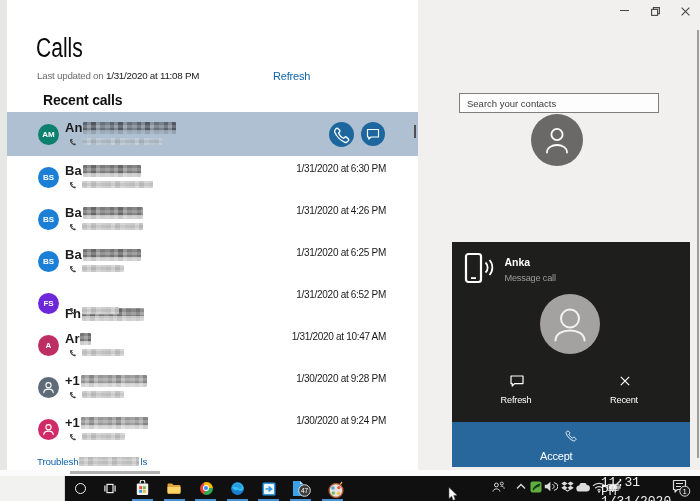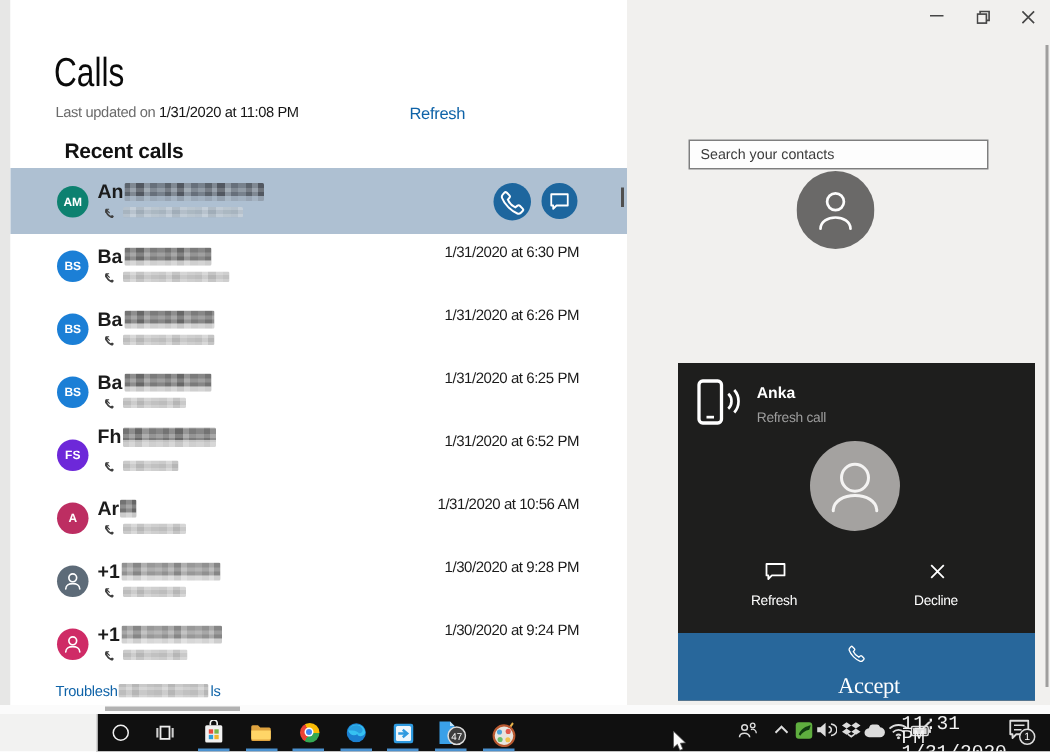--- a/index.html
+++ b/index.html
@@ -89,57 +89,57 @@
 <div class="abs" style="left:7px;top:198px;width:410.5px;height:42px;">
   <div class="av" style="position:absolute;left:31px;top:10.5px;width:21px;height:21px;background:#1b7fd6;font-size:8px;font-weight:bold;line-height:21px;">BS</div>
   <div class="row-name" style="position:absolute;left:58px;top:6.5px;">Ba<span class="mzd" style="display:inline-block;width:60px;height:12.5px;margin-bottom:-2.5px;margin-left:1px;"></span></div>
   <div style="position:absolute;left:61.5px;top:23.5px;width:12px;height:11px;">
       <svg width="9" height="9" viewBox="0 0 24 24" style="position:absolute;left:0px;top:1px;">
         <path d="M5.5,3.5 L8,6 L6.5,8.5 c1,2.5 3.5,5.5 6.5,7 l2.5,-1.5 l3,2.5 l-2,3 c-4,0.5 -13,-5.5 -13.5,-13 Z" fill="#3f3f3f"></path>
         <path d="M14,4 L20,4 M20,4 L20,10 M20,4 L13,11" stroke="#3f3f3f" stroke-width="2" fill="none" transform="translate(24,0) scale(-1,1)"></path>
       </svg>
     </div>
   <div class="mzl" style="position:absolute;left:74.5px;top:25.0px;width:61px;height:6.5px;"></div>
-  <div class="ts">1/31/2020 at 6:26 PM</div>
+  <div class="ts">1/31/2020 at 4:26 PM</div>
 </div>
 <div class="abs" style="left:7px;top:240px;width:410.5px;height:42px;">
   <div class="av" style="position:absolute;left:31px;top:10.5px;width:21px;height:21px;background:#1b7fd6;font-size:8px;font-weight:bold;line-height:21px;">BS</div>
   <div class="row-name" style="position:absolute;left:58px;top:6.5px;">Ba<span class="mzd" style="display:inline-block;width:58px;height:12.5px;margin-bottom:-2.5px;margin-left:1px;"></span></div>
   <div style="position:absolute;left:61.5px;top:23.5px;width:12px;height:11px;">
       <svg width="9" height="9" viewBox="0 0 24 24" style="position:absolute;left:0px;top:1px;">
         <path d="M5.5,3.5 L8,6 L6.5,8.5 c1,2.5 3.5,5.5 6.5,7 l2.5,-1.5 l3,2.5 l-2,3 c-4,0.5 -13,-5.5 -13.5,-13 Z" fill="#3f3f3f"></path>
         <path d="M14,4 L20,4 M20,4 L20,10 M20,4 L13,11" stroke="#3f3f3f" stroke-width="2" fill="none" transform="translate(24,0) scale(-1,1)"></path>
       </svg>
     </div>
   <div class="mzl" style="position:absolute;left:74.5px;top:25.0px;width:42px;height:6.5px;"></div>
   <div class="ts">1/31/2020 at 6:25 PM</div>
 </div>
 <div class="abs" style="left:7px;top:282px;width:410.5px;height:42px;">
   <div class="av" style="position:absolute;left:31px;top:10.5px;width:21px;height:21px;background:#6d28d9;font-size:8px;font-weight:bold;line-height:21px;">FS</div>
-  <div class="row-name" style="position:absolute;left:58px;top:1px;">Fh<span class="mzd" style="display:inline-block;width:62px;height:12.5px;margin-bottom:-2.5px;margin-left:1px;"></span></div>
+  <div class="row-name" style="position:absolute;left:58px;top:24px;">Fh<span class="mzd" style="display:inline-block;width:62px;height:12.5px;margin-bottom:-2.5px;margin-left:1px;"></span></div>
   <div style="position:absolute;left:61.5px;top:23.5px;width:12px;height:11px;">
       <svg width="9" height="9" viewBox="0 0 24 24" style="position:absolute;left:0px;top:1px;">
         <path d="M5.5,3.5 L8,6 L6.5,8.5 c1,2.5 3.5,5.5 6.5,7 l2.5,-1.5 l3,2.5 l-2,3 c-4,0.5 -13,-5.5 -13.5,-13 Z" fill="#3f3f3f"></path>
         <path d="M14,4 L20,4 M20,4 L20,10 M20,4 L13,11" stroke="#3f3f3f" stroke-width="2" fill="none" transform="translate(24,0) scale(-1,1)"></path>
       </svg>
     </div>
   <div class="mzl" style="position:absolute;left:74.5px;top:25.0px;width:37px;height:6.5px;"></div>
   <div class="ts">1/31/2020 at 6:52 PM</div>
 </div>
 <div class="abs" style="left:7px;top:324px;width:410.5px;height:42px;">
   <div class="av" style="position:absolute;left:31px;top:10.5px;width:21px;height:21px;background:#bd2e62;font-size:8px;font-weight:bold;line-height:21px;">A</div>
   <div class="row-name" style="position:absolute;left:58px;top:6.5px;">Ar<span class="mzd" style="display:inline-block;width:11px;height:12.5px;margin-bottom:-2.5px;margin-left:1px;"></span></div>
   <div style="position:absolute;left:61.5px;top:23.5px;width:12px;height:11px;">
       <svg width="9" height="9" viewBox="0 0 24 24" style="position:absolute;left:0px;top:1px;">
         <path d="M5.5,3.5 L8,6 L6.5,8.5 c1,2.5 3.5,5.5 6.5,7 l2.5,-1.5 l3,2.5 l-2,3 c-4,0.5 -13,-5.5 -13.5,-13 Z" fill="#3f3f3f"></path>
         <path d="M14,4 L20,4 M20,4 L20,10 M20,4 L13,11" stroke="#3f3f3f" stroke-width="2" fill="none" transform="translate(24,0) scale(-1,1)"></path>
       </svg>
     </div>
   <div class="mzl" style="position:absolute;left:74.5px;top:25.0px;width:42px;height:6.5px;"></div>
-  <div class="ts">1/31/2020 at 10:56 AM</div>
+  <div class="ts">1/31/2020 at 10:47 AM</div>
 </div>
 <div class="abs" style="left:7px;top:366px;width:410.5px;height:42px;">
   <div class="av" style="position:absolute;left:31px;top:10.5px;width:21px;height:21px;background:#5d6b78;">
       <svg width="21" height="21" viewBox="0 0 21 21" style="position:absolute;left:0;top:0;">
         <circle cx="10.5" cy="8.2" r="2.6" fill="none" stroke="#fff" stroke-width="1.1"></circle>
         <path d="M5.8,15.6 C5.8,10.9 15.2,10.9 15.2,15.6" fill="none" stroke="#fff" stroke-width="1.1" stroke-linecap="round"></path>
       </svg>
     </div>
   <div class="row-name" style="position:absolute;left:58px;top:6.5px;">+1<span class="mzm" style="display:inline-block;width:66px;height:12.5px;margin-bottom:-2.5px;margin-left:1px;"></span></div>
   <div style="position:absolute;left:61.5px;top:23.5px;width:12px;height:11px;">
@@ -187,43 +187,43 @@
 
 <div class="abs" style="left:452px;top:241.5px;width:238px;height:225px;background:#1e1e1d;"></div>
 
 <svg class="abs" style="left:463px;top:252px;" width="34" height="32" viewBox="0 0 34 32">
   <rect x="3" y="2" width="15" height="28" rx="2.5" fill="none" stroke="#ffffff" stroke-width="2.2"></rect>
   <rect x="8" y="25.2" width="5" height="1.8" fill="#fff"></rect>
   <path d="M22.5,10.5 a6,6.5 0 0 1 0,10" fill="none" stroke="#fff" stroke-width="1.8"></path>
   <path d="M26.5,8 a9.5,10.5 0 0 1 0,15" fill="none" stroke="#fff" stroke-width="1.8"></path>
 </svg>
 <div class="abs" style="left:504.5px;top:256px;font-size:10.5px;font-weight:bold;color:#fff;">Anka</div>
-<div class="abs" style="left:504.5px;top:272.5px;font-size:9.2px;color:#9d9d9d;letter-spacing:-0.2px;">Refresh call</div>
+<div class="abs" style="left:504.5px;top:272.5px;font-size:9.2px;color:#9d9d9d;letter-spacing:-0.2px;">Message call</div>
 
 <svg class="abs" style="left:540px;top:293.5px;" width="60" height="60" viewBox="0 0 60 60">
   <circle cx="30" cy="30" r="30" fill="#a4a2a0"></circle>
   <circle cx="30" cy="24.5" r="9" fill="none" stroke="#f4f3f2" stroke-width="2"></circle>
   <path d="M15.5,46.5 C15.5,33 44.5,33 44.5,46.5" fill="none" stroke="#f4f3f2" stroke-width="2" stroke-linecap="round"></path>
 </svg>
 
 <svg class="abs" style="left:509.5px;top:374.5px;" width="14" height="12" viewBox="0 0 14 12">
   <path d="M1,1 H13 V8.6 H4.6 L2.2,11 V8.6 H1 Z" fill="none" stroke="#fff" stroke-width="1.2" stroke-linejoin="round"></path>
 </svg>
 <div class="abs" style="left:486px;top:395px;width:60px;text-align:center;font-size:9.2px;color:#fff;letter-spacing:-0.2px;">Refresh</div>
 
 <svg class="abs" style="left:619.5px;top:375.5px;" width="10" height="10" viewBox="0 0 10 10">
   <path d="M0.8,0.8 L9.2,9.2 M9.2,0.8 L0.8,9.2" stroke="#fff" stroke-width="1.2"></path>
 </svg>
-<div class="abs" style="left:594px;top:395px;width:60px;text-align:center;font-size:9.2px;color:#fff;letter-spacing:-0.2px;">Decline</div>
+<div class="abs" style="left:594px;top:395px;width:60px;text-align:center;font-size:9.2px;color:#fff;letter-spacing:-0.2px;">Recent</div>
 
 <div class="abs" style="left:452px;top:421.5px;width:238px;height:45px;background:#28679b;"></div>
 <svg class="abs" style="left:564.5px;top:429.5px;" width="12" height="12" viewBox="0 0 24 24">
   <path d="M6.6,2.2 L9.3,4.9 c0.5,0.5 0.6,1.3 0.1,1.9 L7.8,8.8 c1.2,2.8 4.1,5.9 7.3,7.4 l2,-1.6 c0.6,-0.5 1.4,-0.4 1.9,0.1 l2.7,2.7 c0.5,0.5 0.5,1.4 0,2 l-1.6,1.6 c-0.8,0.8 -2,1.1 -3.1,0.7 C10.9,19.6 4.4,13.1 2.3,7 1.9,5.9 2.2,4.7 3,3.9 L4.6,2.2 c0.6,-0.5 1.5,-0.5 2,0 Z" fill="none" stroke="#fff" stroke-width="1.8"></path>
 </svg>
-<div class="abs" style="left:540px;top:449.5px;width:60px;text-align:right;font-size:15px;color:#fff;letter-spacing:-0.2px;font-family:Liberation Serif, serif;">Accept</div>
+<div class="abs" style="left:540px;top:449.5px;width:60px;text-align:left;font-size:11px;color:#fff;letter-spacing:-0.2px;">Accept</div>
 
 <div class="abs" style="left:0;top:470px;width:700px;height:5.5px;background:#fbfbfb;"></div>
 <div class="abs" style="left:70px;top:470.8px;width:90px;height:3.6px;background:#b2b2b2;"></div>
 
 <div class="abs" style="left:64px;top:475.5px;width:636px;height:25.5px;background:#101010;"></div>
 <div class="abs" style="left:0;top:475.5px;width:64px;height:25.5px;background:#f2f2f1;border-right:1px solid #d8d8d8;"></div>
 <div class="abs" style="left:74.5px;top:482.5px;width:11px;height:11px;border:1.8px solid #f0f0f0;border-radius:50%;box-sizing:border-box;"></div>
 <svg class="abs" style="left:103.5px;top:482.5px;" width="12" height="11" viewBox="0 0 12 11">
 <rect x="3.0" y="1.4" width="6.0" height="8.2" fill="none" stroke="#ececec" stroke-width="1.2"></rect>
 <path d="M0.9,2.4 V8.6 M11.1,2.4 V8.6" stroke="#cfcfcf" stroke-width="1.4"></path>

